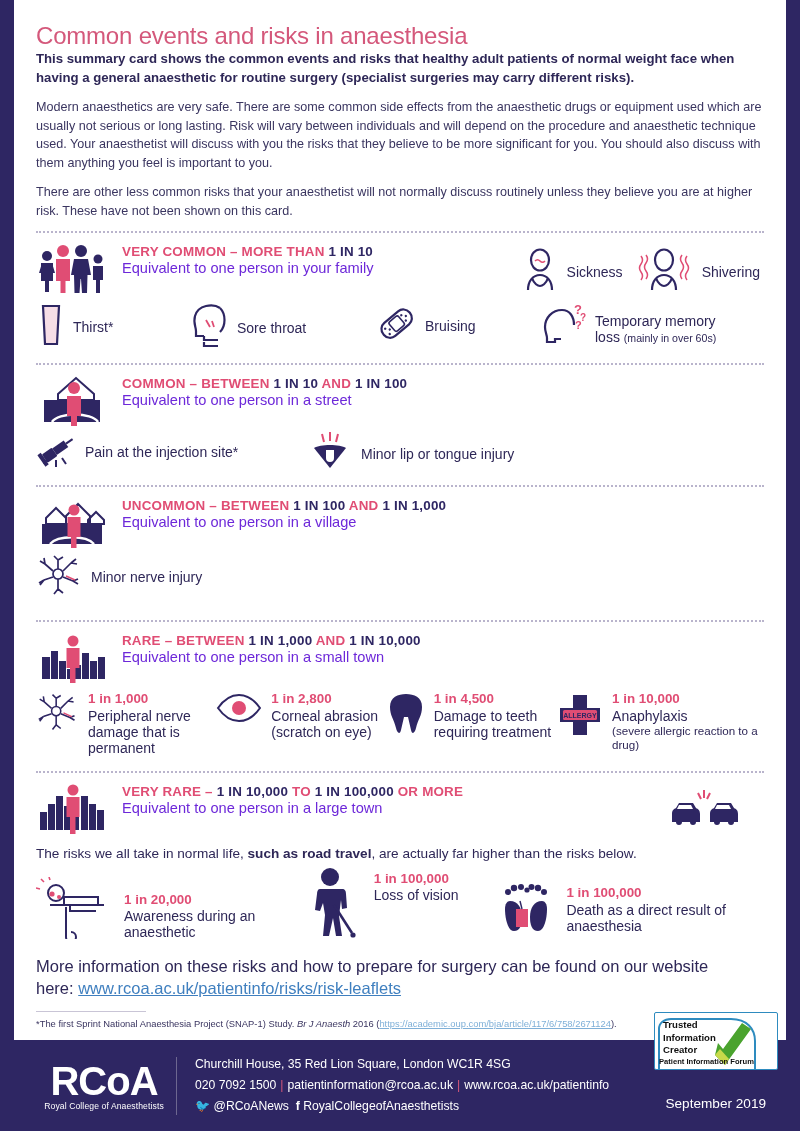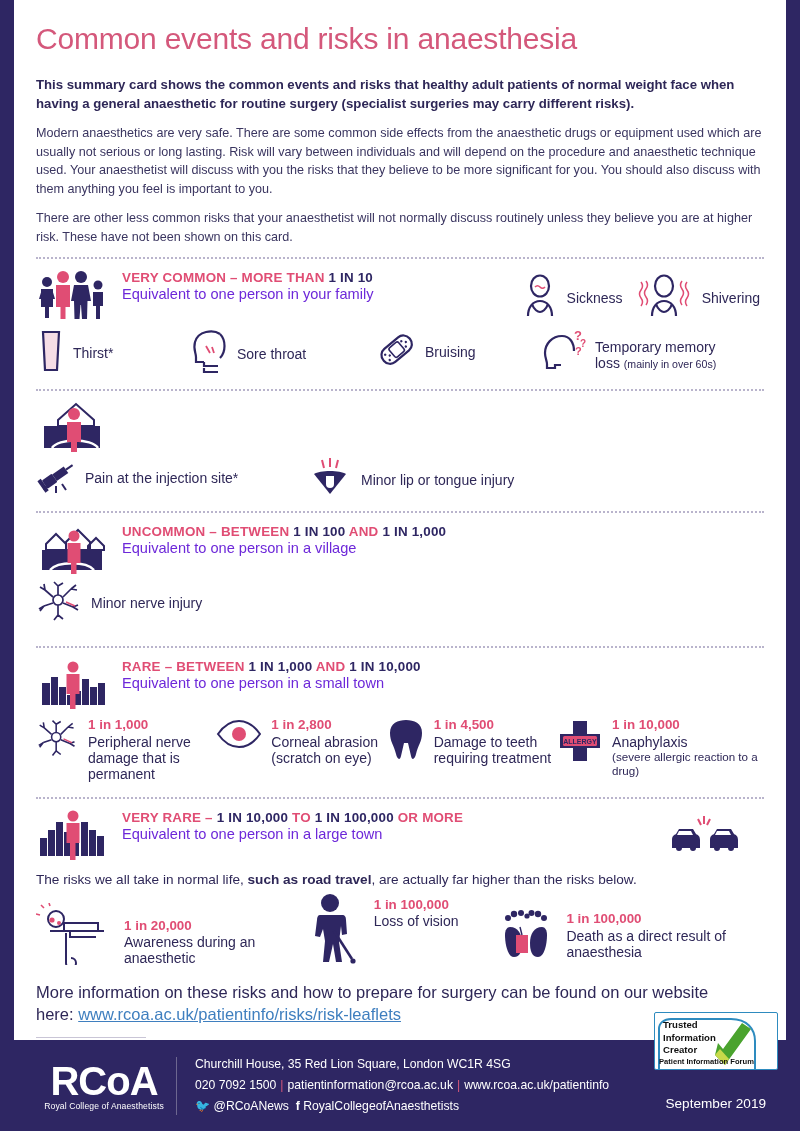--- a/index.html
+++ b/index.html
@@ -17,24 +17,24 @@
   .rail-left, .rail-right {
     position:absolute; top:0; bottom:0; width:14px; background:#2e2663;
   }
   .rail-left { left:0; }
   .rail-right { right:0; }
 
   .content { position:absolute; left:14px; right:14px; top:0; bottom:91px; padding: 22px 22px 0 22px; }
 
   h1.title {
     color:#d4587b;
-    font-size: 30px;
+    font-size: 24px;
     font-weight: 400;
     letter-spacing: -0.2px;
-    margin-bottom: 20px;
+    margin-bottom: 0;
   }
   p.lead {
     font-weight: bold;
     font-size: 13.2px;
     line-height: 1.42;
     color:#2e2757;
     margin-bottom: 11px;
   }
   p.body {
     font-size: 12.6px;
@@ -253,20 +253,26 @@
         <svg width="72" height="52" viewBox="0 0 72 52">
           <path d="M22 20L40 4l18 16v6H22z" fill="none" stroke="#2e2663" stroke-width="2"></path>
           <path d="M8 26h56v22H8z" fill="#2e2663"></path>
           <path d="M16 48c6-10 40-10 46 0" fill="none" stroke="#fff" stroke-width="2.5"></path>
           <g fill="#e04d74">
               <circle cx="38" cy="14" r="6"></circle>
               <path d="M31 22h14v20h-4v14h-6V42h-4z"></path>
               <rect x="36" y="38" width="4" height="16"></rect>
             </g>
         </svg>
+      </div>
+      <div class="sec-text">
+        <div class="sec-title">
+          <span>COMMON – BETWEEN </span><span class="nv">1 IN 10</span><span> AND </span><span class="nv">1 IN 100</span>
+        </div>
+        <div class="sec-sub">Equivalent to one person in a street</div>
       </div>
     </div>
     <div class="items" style="margin-top:4px;">
       <div class="item" style="width:270px">
         <span class="glyph">
           <svg width="42" height="40" viewBox="0 0 42 40">
             <g fill="#2e2663" transform="rotate(-35 21 20)">
               <rect x="6" y="15" width="12" height="10" rx="1"></rect>
               <rect x="18" y="16" width="14" height="8"></rect>
               <rect x="32" y="19" width="8" height="2"></rect>

